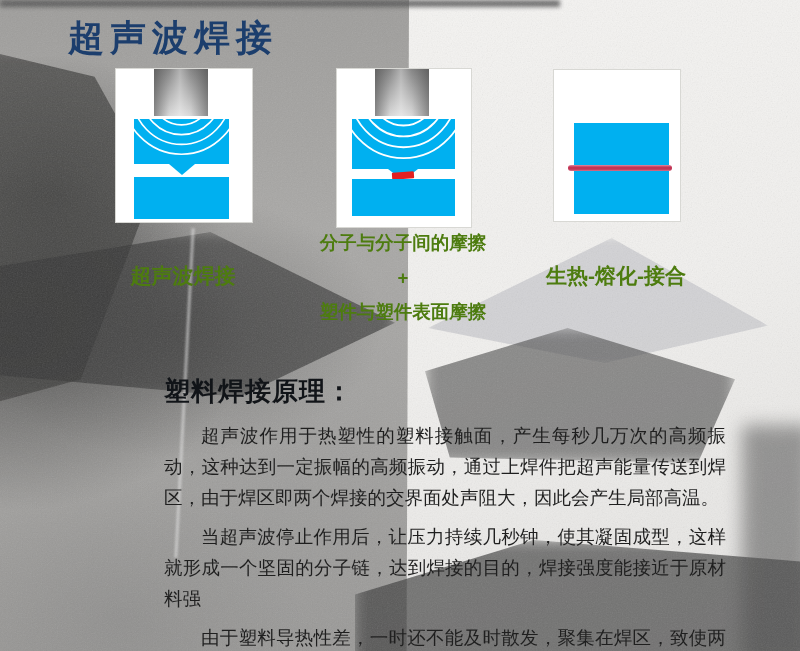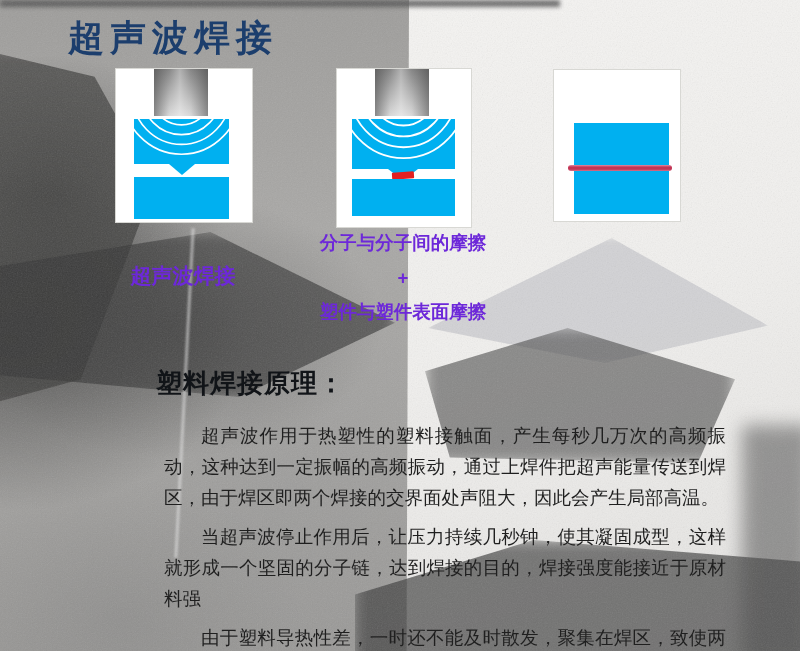--- a/index.html
+++ b/index.html
@@ -55,25 +55,25 @@
      clip-path:polygon(0 0,100% 0,78% 100%,22% 100%);}
   .card2 .melt{position:absolute;left:55px;top:103px;width:22px;height:7px;background:#e32020;
      border-radius:1px;transform:rotate(-4deg);}
   .card2 .lower{left:15px;top:110px;width:103px;height:37px;}
   .card3 .block{left:20px;top:53px;width:95px;height:91px;}
   .card3 .joint{position:absolute;left:14px;top:95px;width:104px;height:6px;border-radius:3px;
      background:linear-gradient(180deg,#e28ca6 0%,#c23554 35%,#c23554 70%,#d5768f 100%);}
   
   .title{position:absolute;left:68px;top:14px;margin:0;font-size:36px;font-weight:bold;
      letter-spacing:6px;color:#1c3e6d;}
-  .cap{position:absolute;color:#6d28d9;font-weight:600;text-align:center;}
+  .cap{position:absolute;color:#4d7c0f;font-weight:600;text-align:center;}
   .cap1{left:115px;top:262px;width:136px;font-size:21px;}
   .cap2{left:308px;top:226px;width:190px;font-size:18.5px;line-height:34.5px;}
   .cap3{left:536px;top:262px;width:160px;font-size:21px;}
-  .heading{position:absolute;left:156px;top:366px;margin:0;font-size:26px;font-weight:bold;
+  .heading{position:absolute;left:156px;top:366px;margin:8px;font-size:26px;font-weight:bold;
      color:#111418;letter-spacing:1px;}
   .bodytext{position:absolute;left:156px;top:412px;width:578px;font-size:18.5px;
      line-height:31px;color:#1f1f1f;text-align:justify;}
   .bodytext p{margin:8px;text-indent:2em;}
 </style>
 </head>
 <body>
 
 <div class="stage">
 
@@ -136,20 +136,21 @@
     <div class="plastic block"></div>
     <div class="joint"></div>
   </div>
 
   <div class="cap cap1">超声波焊接</div>
   <div class="cap cap2">
     <div>分子与分子间的摩擦</div>
     <div>+</div>
     <div>塑件与塑件表面摩擦</div>
   </div>
+  <div class="cap cap3">生热-熔化-接合</div>
 
   <h2 class="heading">塑料焊接原理：</h2>
 
   <div class="bodytext">
     <p>超声波作用于热塑性的塑料接触面，产生每秒几万次的高频振动，这种达到一定振幅的高频振动，通过上焊件把超声能量传送到焊区，由于焊区即两个焊接的交界面处声阻大，因此会产生局部高温。</p>
     <p>当超声波停止作用后，让压力持续几秒钟，使其凝固成型，这样就形成一个坚固的分子链，达到焊接的目的，焊接强度能接近于原材料强</p>
     <p>由于塑料导热性差，一时还不能及时散发，聚集在焊区，致使两个塑料的接触面迅速熔化，加上一定压力后，使其融合成一体。</p>
   </div>
 
 </div>

